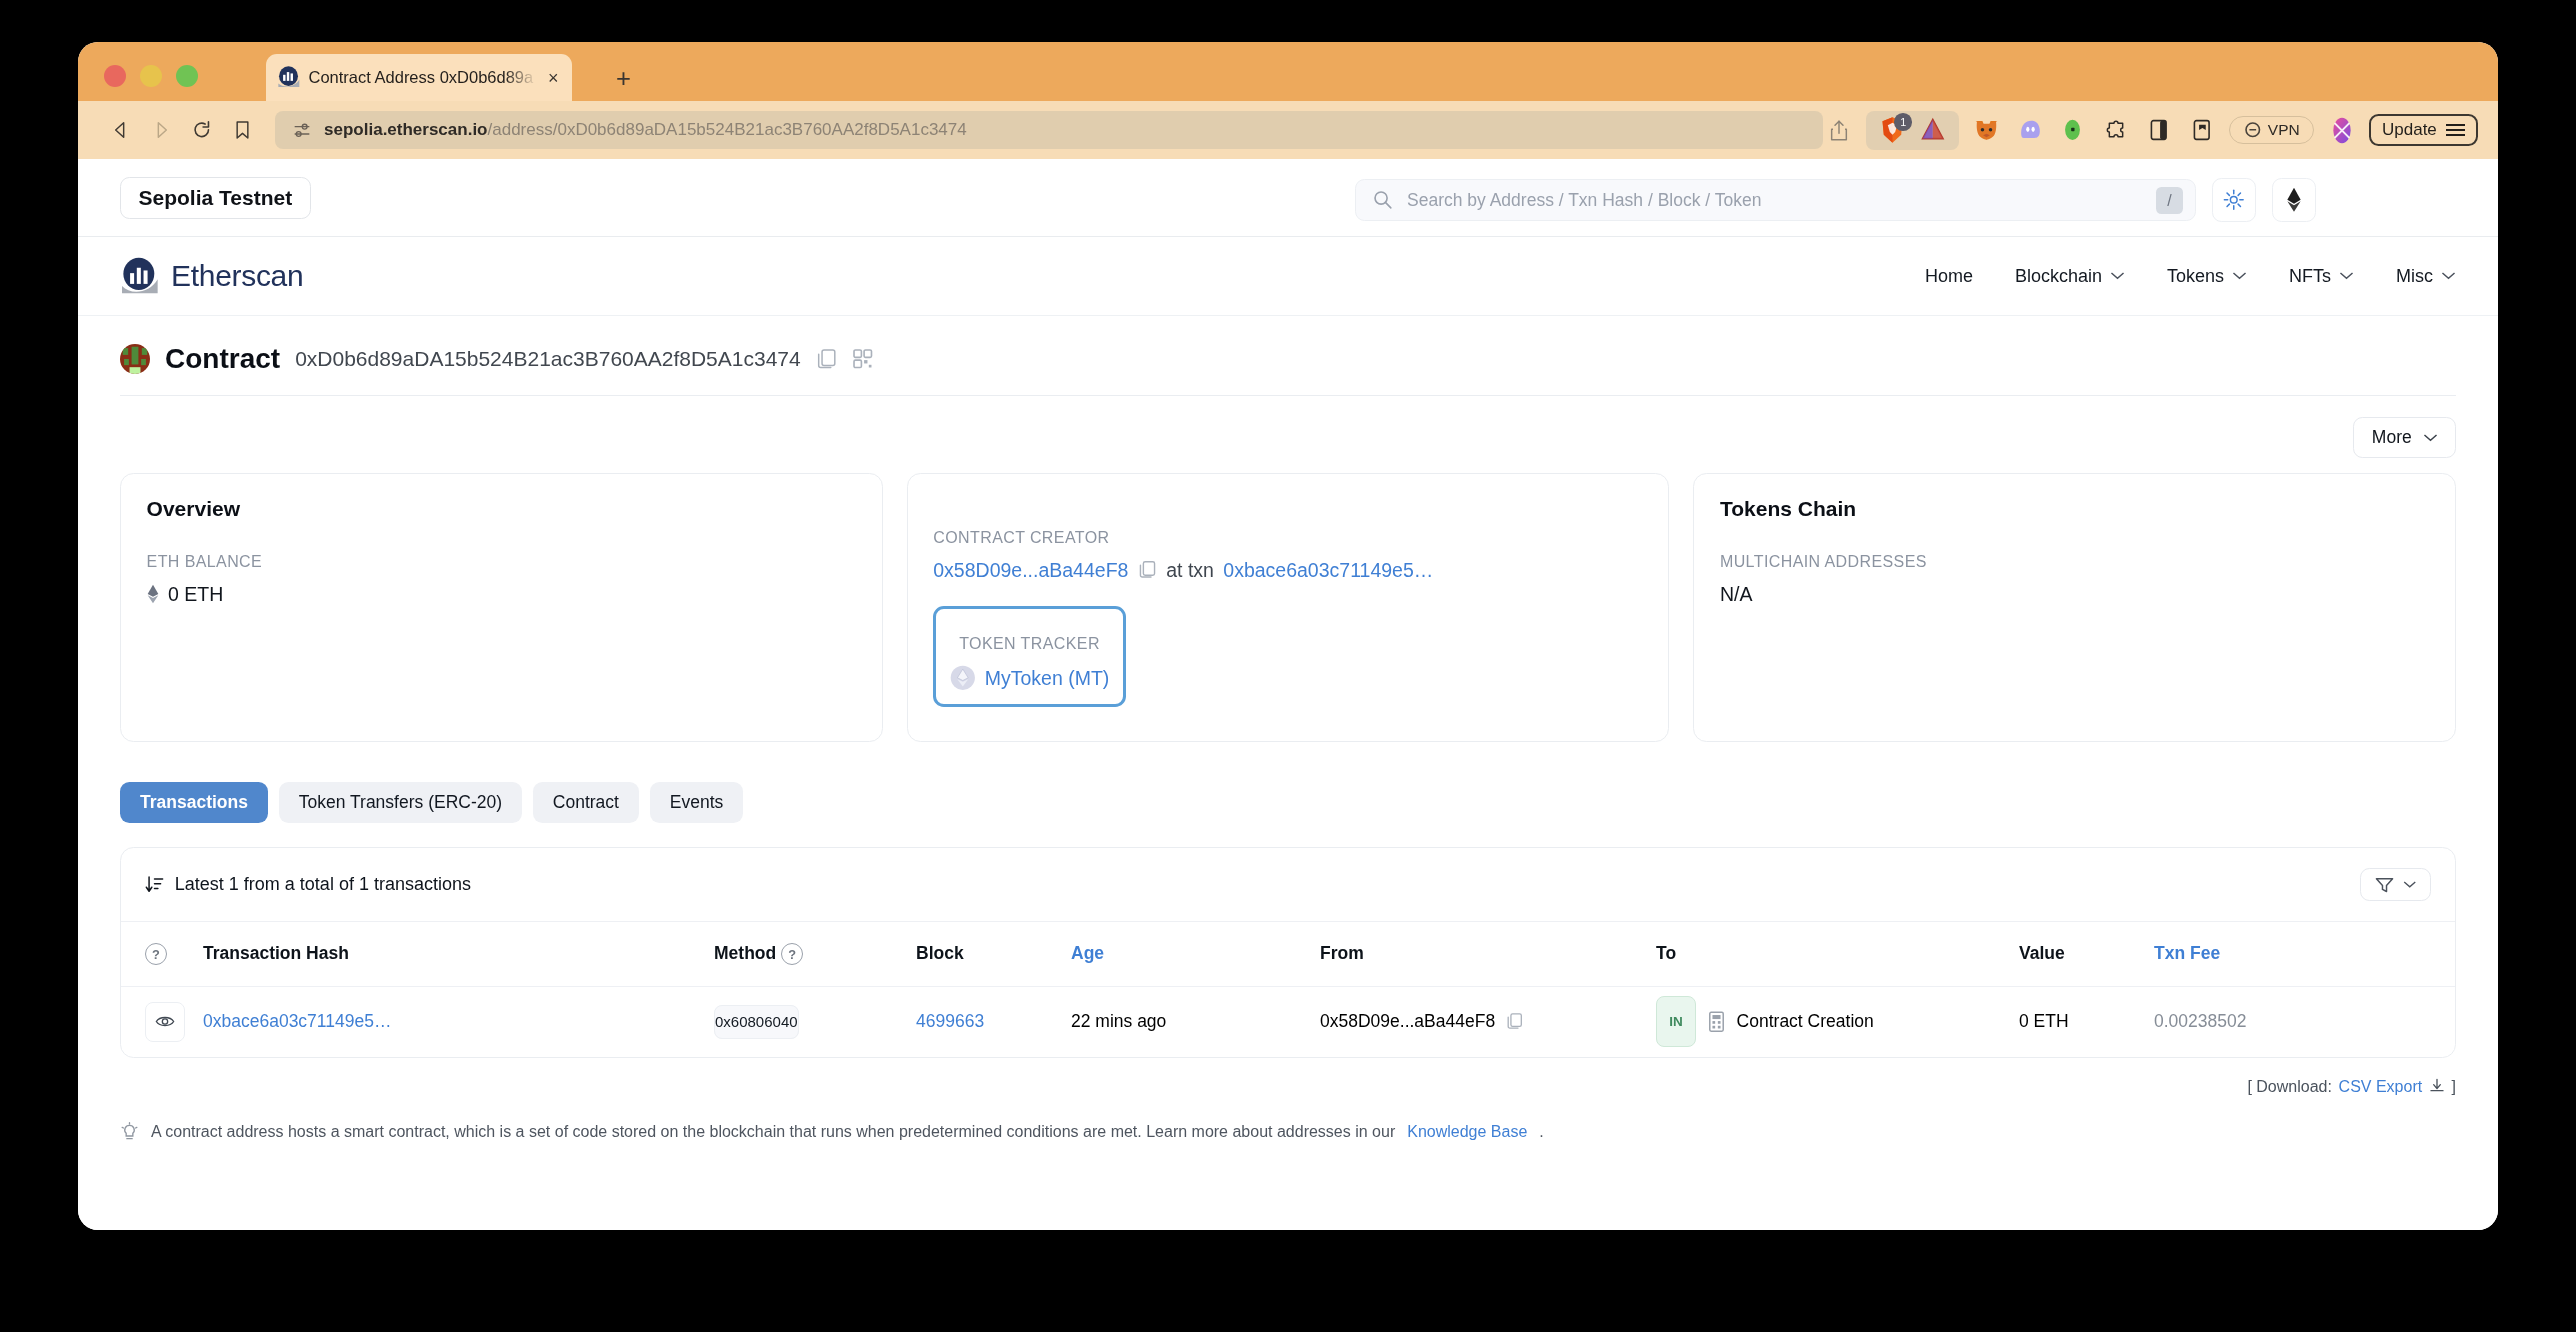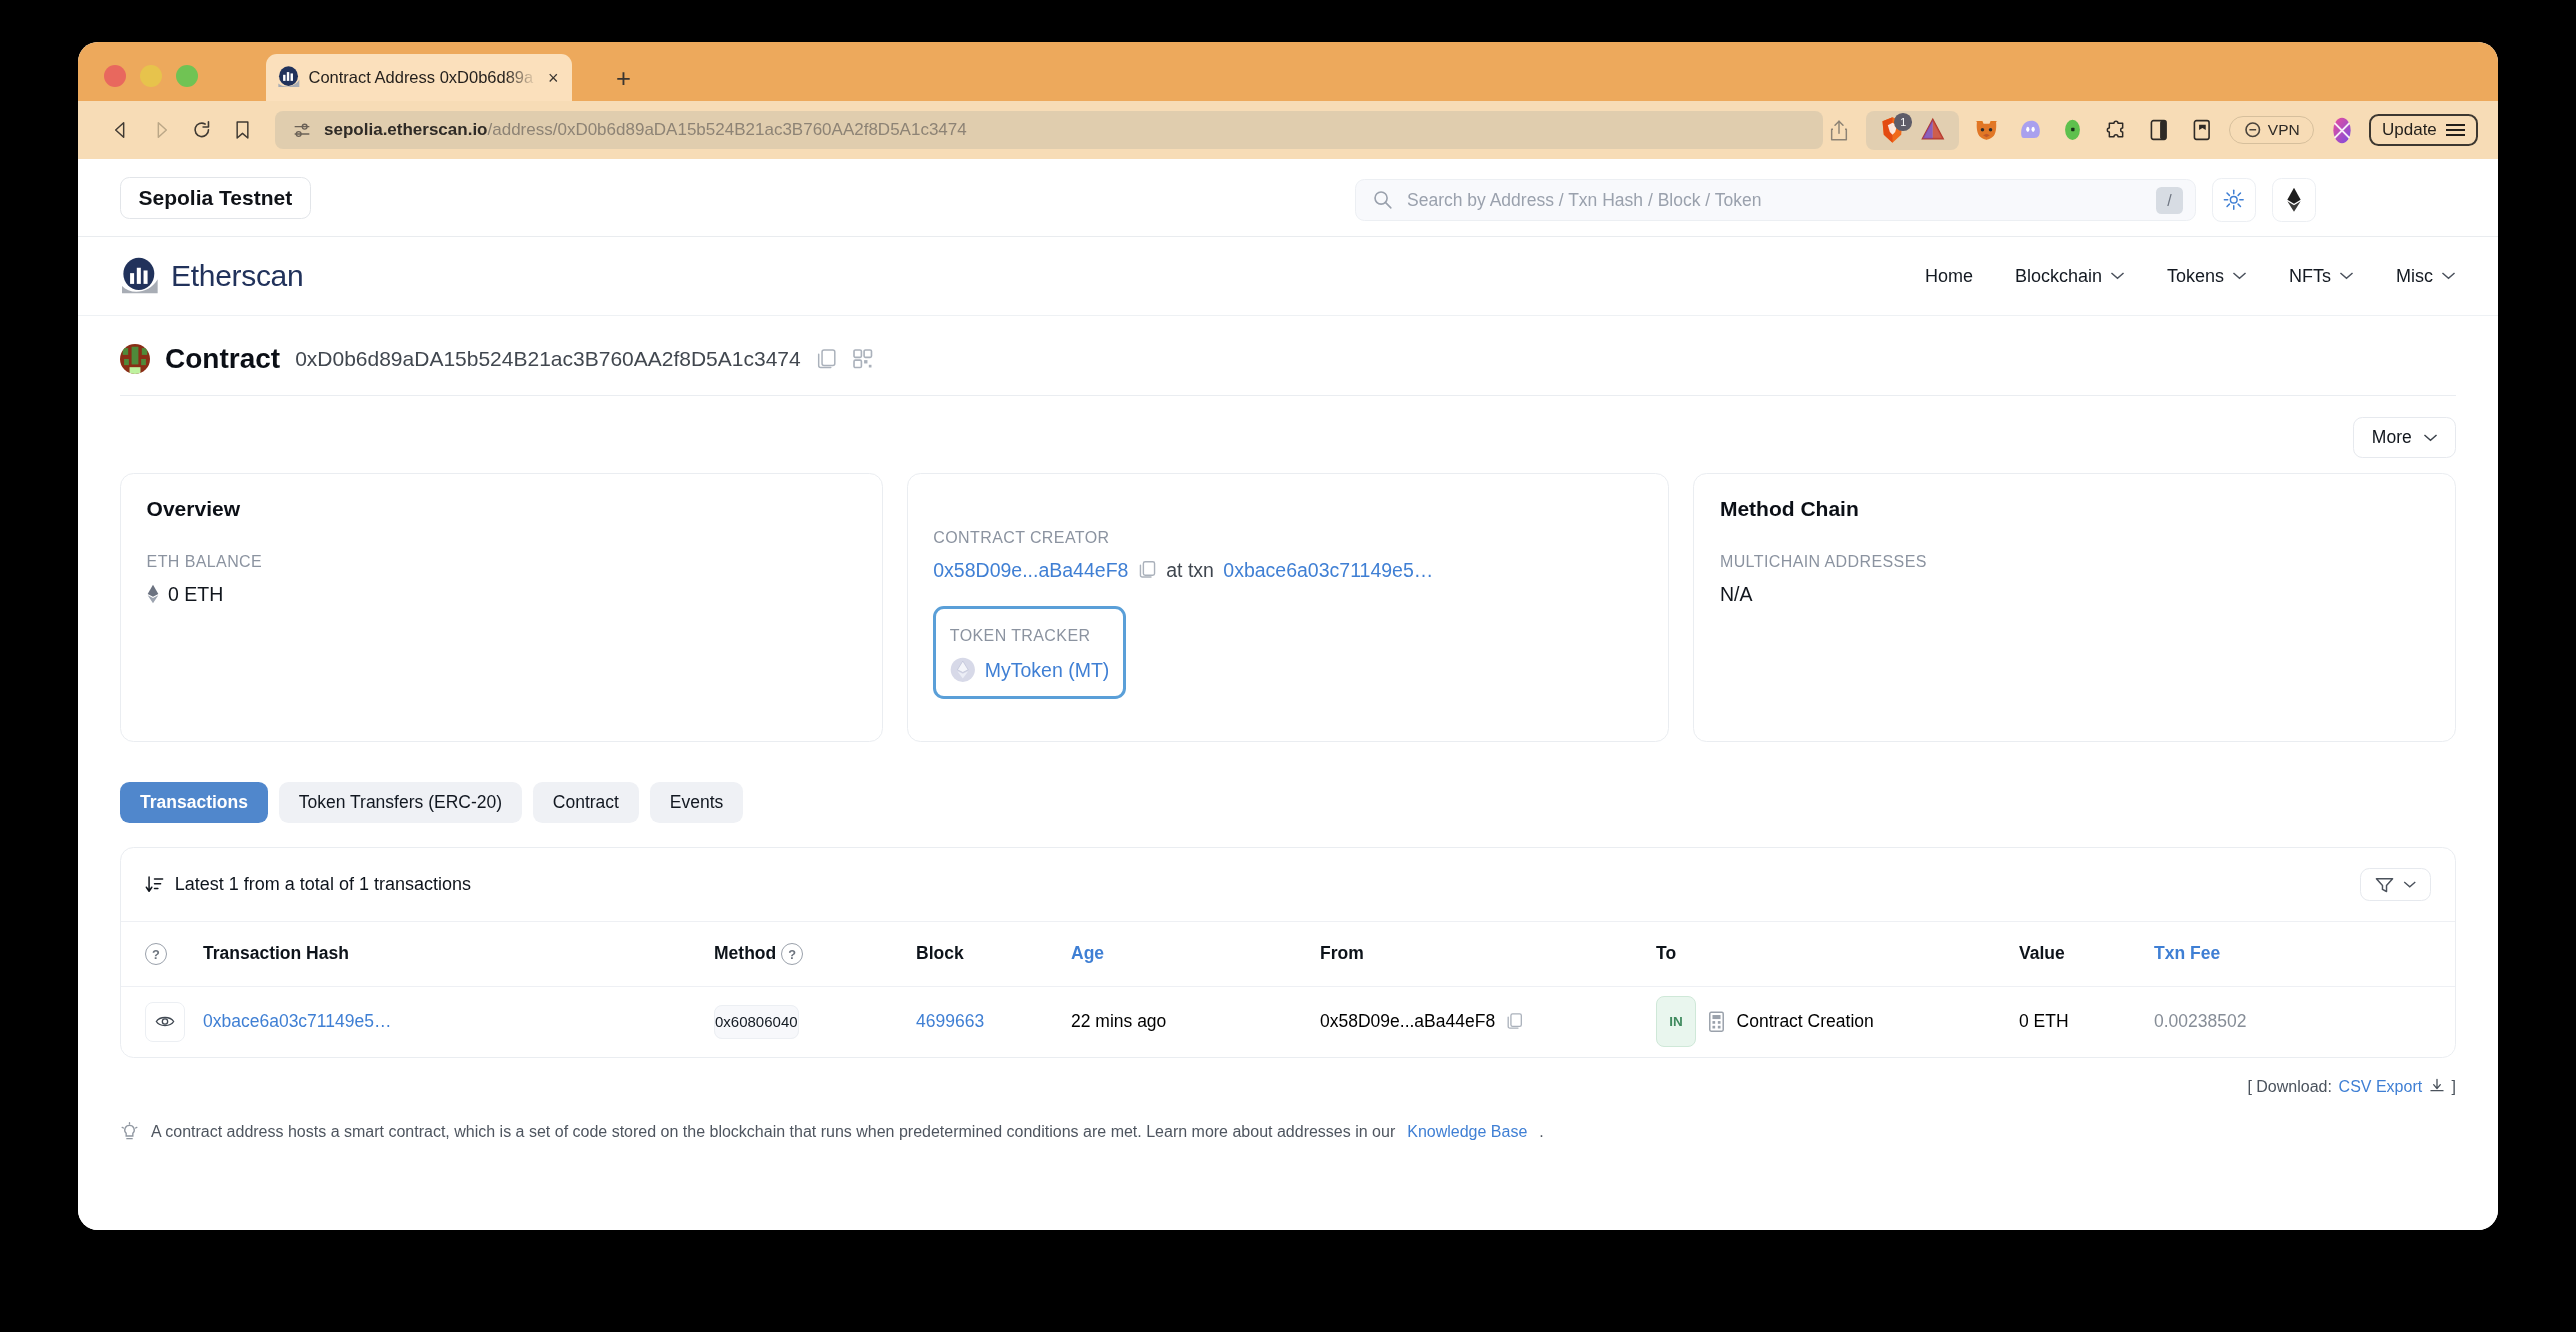--- a/index.html
+++ b/index.html
@@ -351,21 +351,21 @@
   .muted { color: #3f464f; }
 
   .token-box {
     margin-top: 24px;
     border: 3.4px solid #5a9fd8;
     border-radius: 10.8px;
     padding: 10.8px 13.5px 13.5px 13.5px;
     display: inline-block;
     background: #fff;
   }
-  .token-box .field-label { margin-top: 8px; }
+  .token-box .field-label { margin-top: 16px; text-align: center; }
 
   .tabs-row {
     display: flex;
     gap: 10.8px;
     padding: 17.5px 0 24px 0;
   }
   .tabpill {
     border-radius: 9.4px;
     padding: 10px 20px;
     font-size: 17.5px;
@@ -807,21 +807,21 @@
                   <path d="M19 25 L27 21 L19 32 L11 21 Z" fill="#eceef6"></path>
                   <path d="M19 6 L27 19 L19 23 L11 19 Z" fill="none" stroke="#b9bdd4" stroke-width="1"></path>
                 </svg>
               </span>
               <span class="lnk">MyToken (MT)</span>
             </div>
           </div>
         </div>
 
         <div class="card">
-          <div class="card-title">Method Chain</div>
+          <div class="card-title">Tokens Chain</div>
           <div class="field-label">MULTICHAIN ADDRESSES</div>
           <div class="field-value">N/A</div>
         </div>
       </div>
 
       <div class="tabs-row">
         <div class="tabpill active">Transactions</div>
         <div class="tabpill">Token Transfers (ERC-20)</div>
         <div class="tabpill">Contract</div>
         <div class="tabpill">Events</div>

